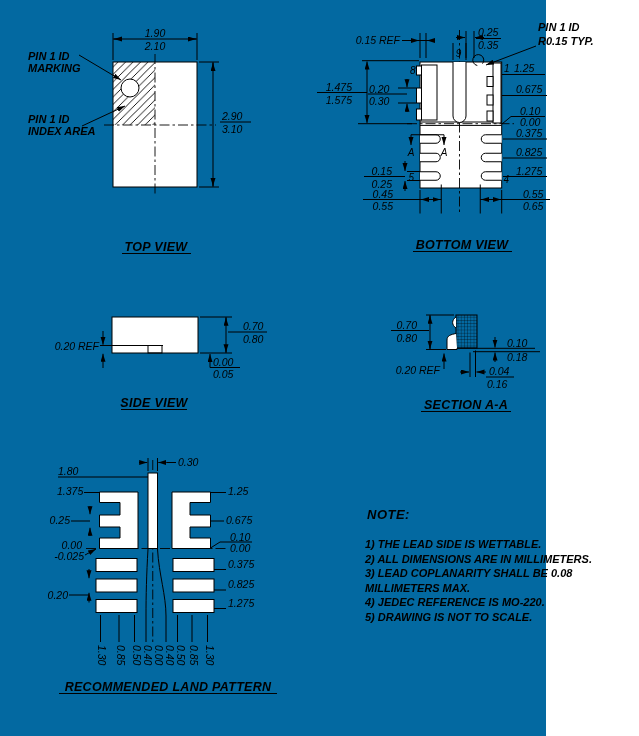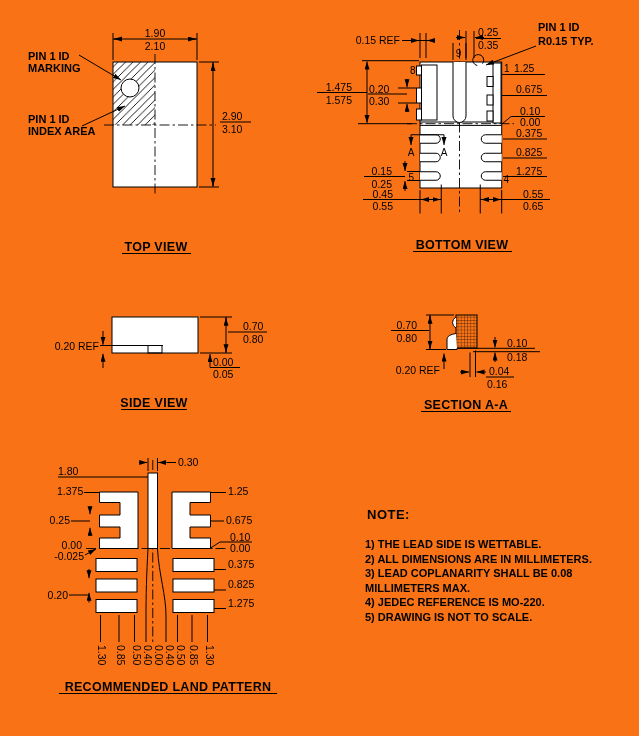--- a/index.html
+++ b/index.html
@@ -1,16 +1,16 @@
 <!DOCTYPE html>
 <html><head>
 <meta charset="utf-8">
 <style>
   html,body{margin:0;padding:0;background:#fff;}
-  .page{width:639px;height:736px;background:#f97316;position:relative;}
+  .page{width:546px;height:736px;background:#0369a1;position:relative;font-style:italic;}
   svg{display:block;}
   text{font-family:"Liberation Sans",sans-serif;fill:#000;}
   .d{font-size:10.5px;}
   .pin{font-size:10px;}
   .lbl{font-size:11px;font-weight:bold;}
   .ttl{font-size:12.5px;font-weight:bold;letter-spacing:.3px;}
   .nheads{font-size:13px;font-weight:bold;letter-spacing:.5px;}
   .ntext{font-size:11px;font-weight:bold;}
   .mid{text-anchor:middle;}
   .end{text-anchor:end;}

